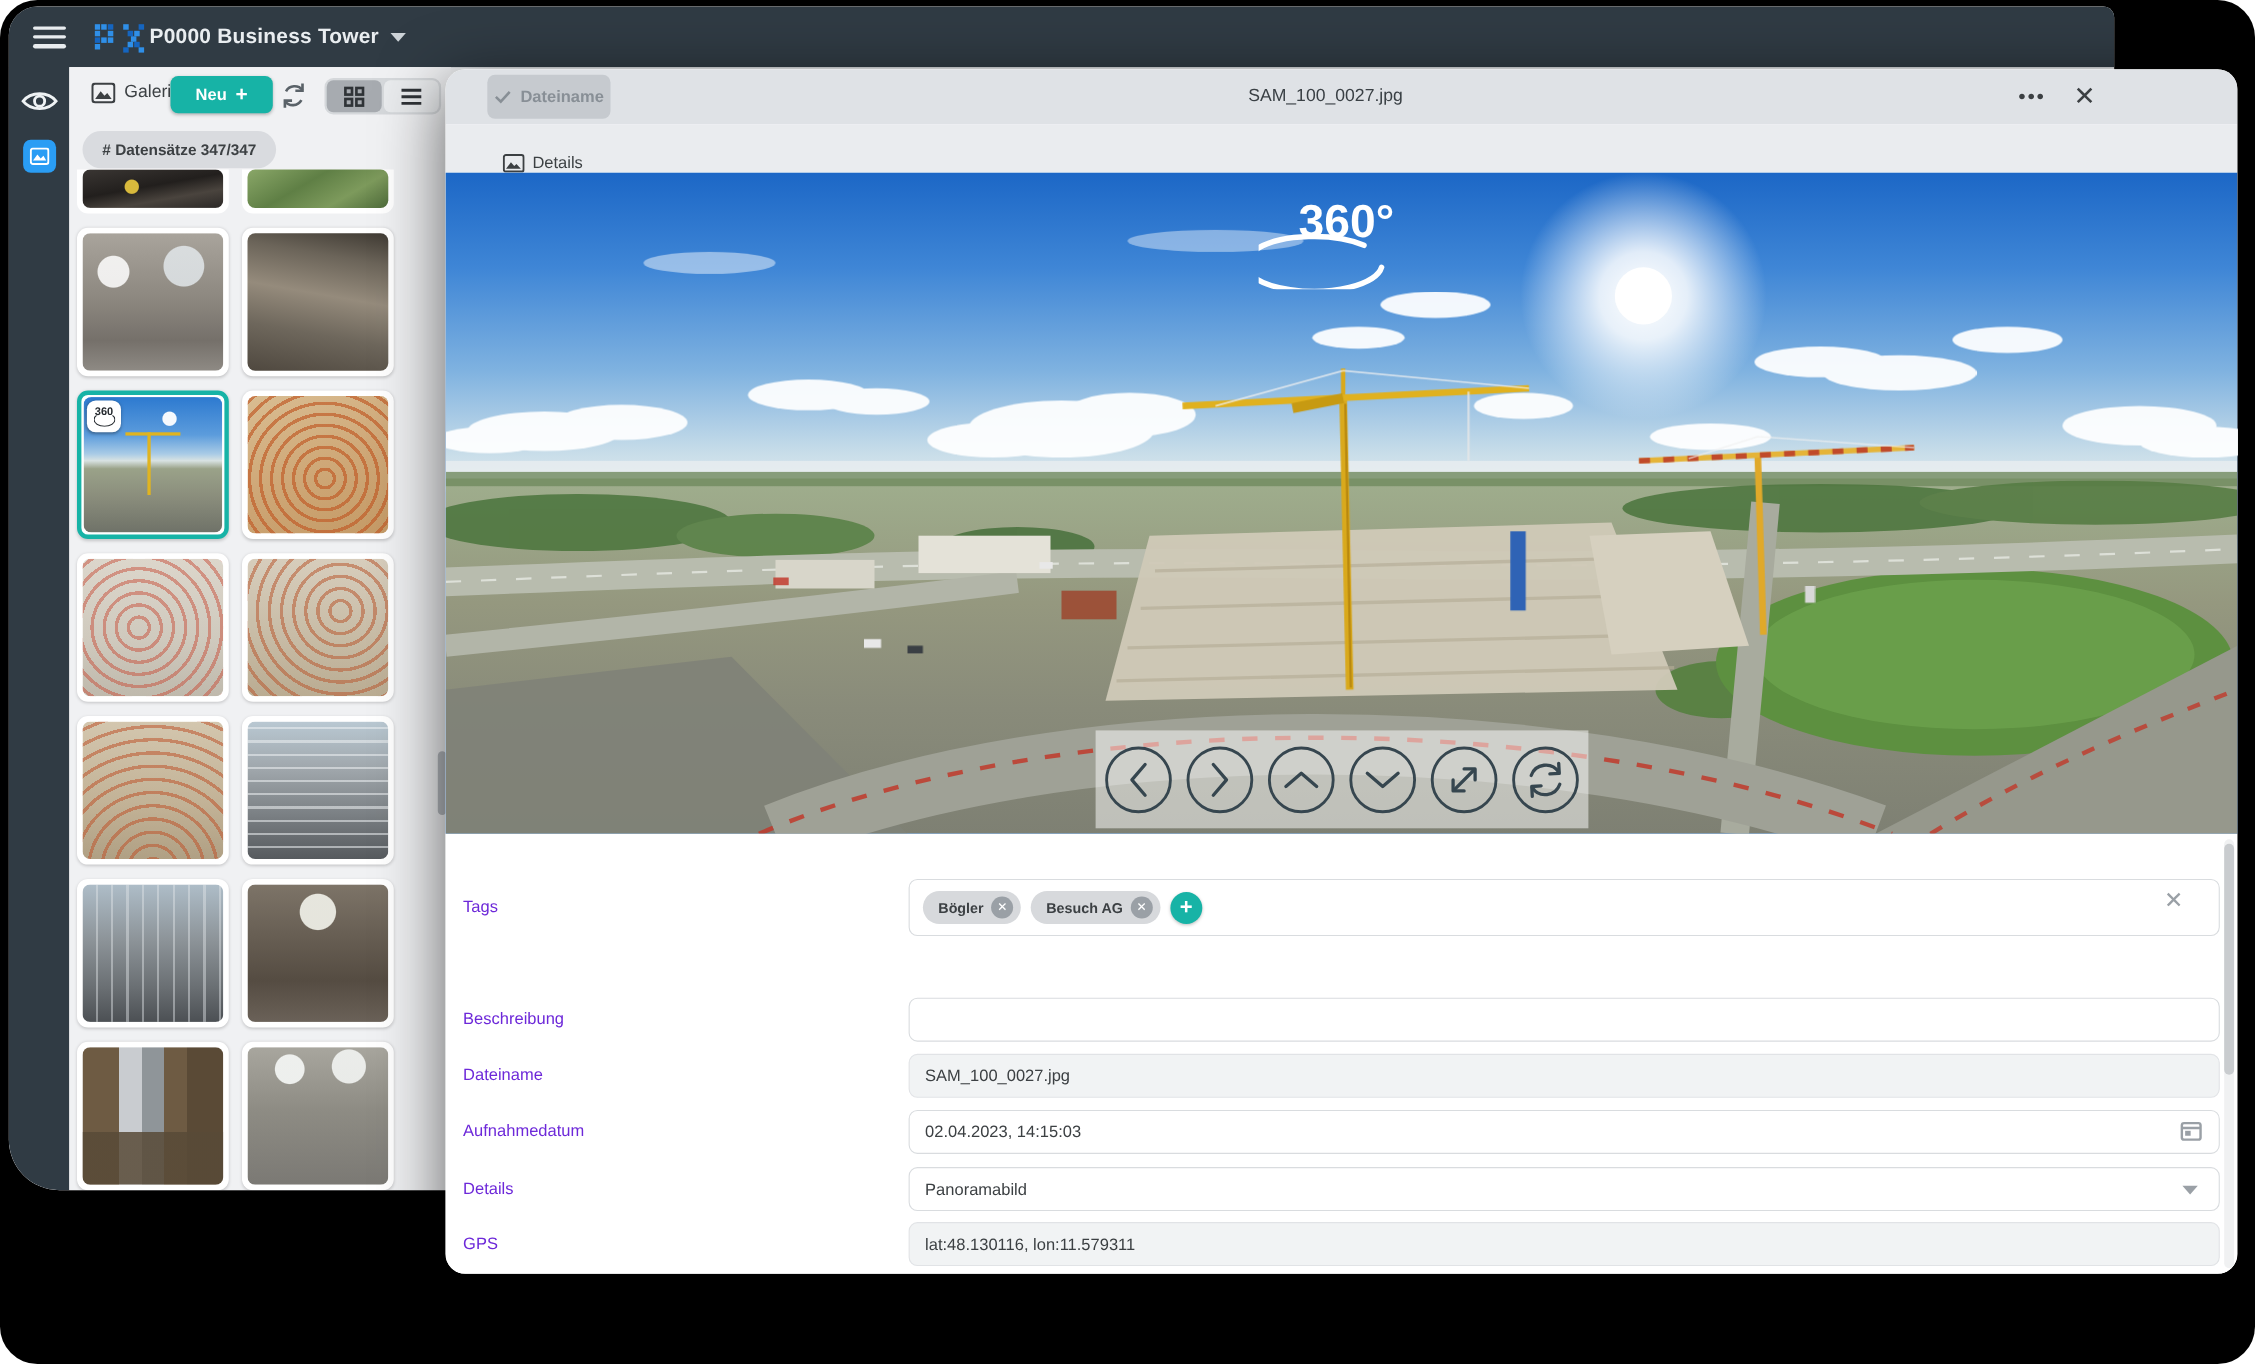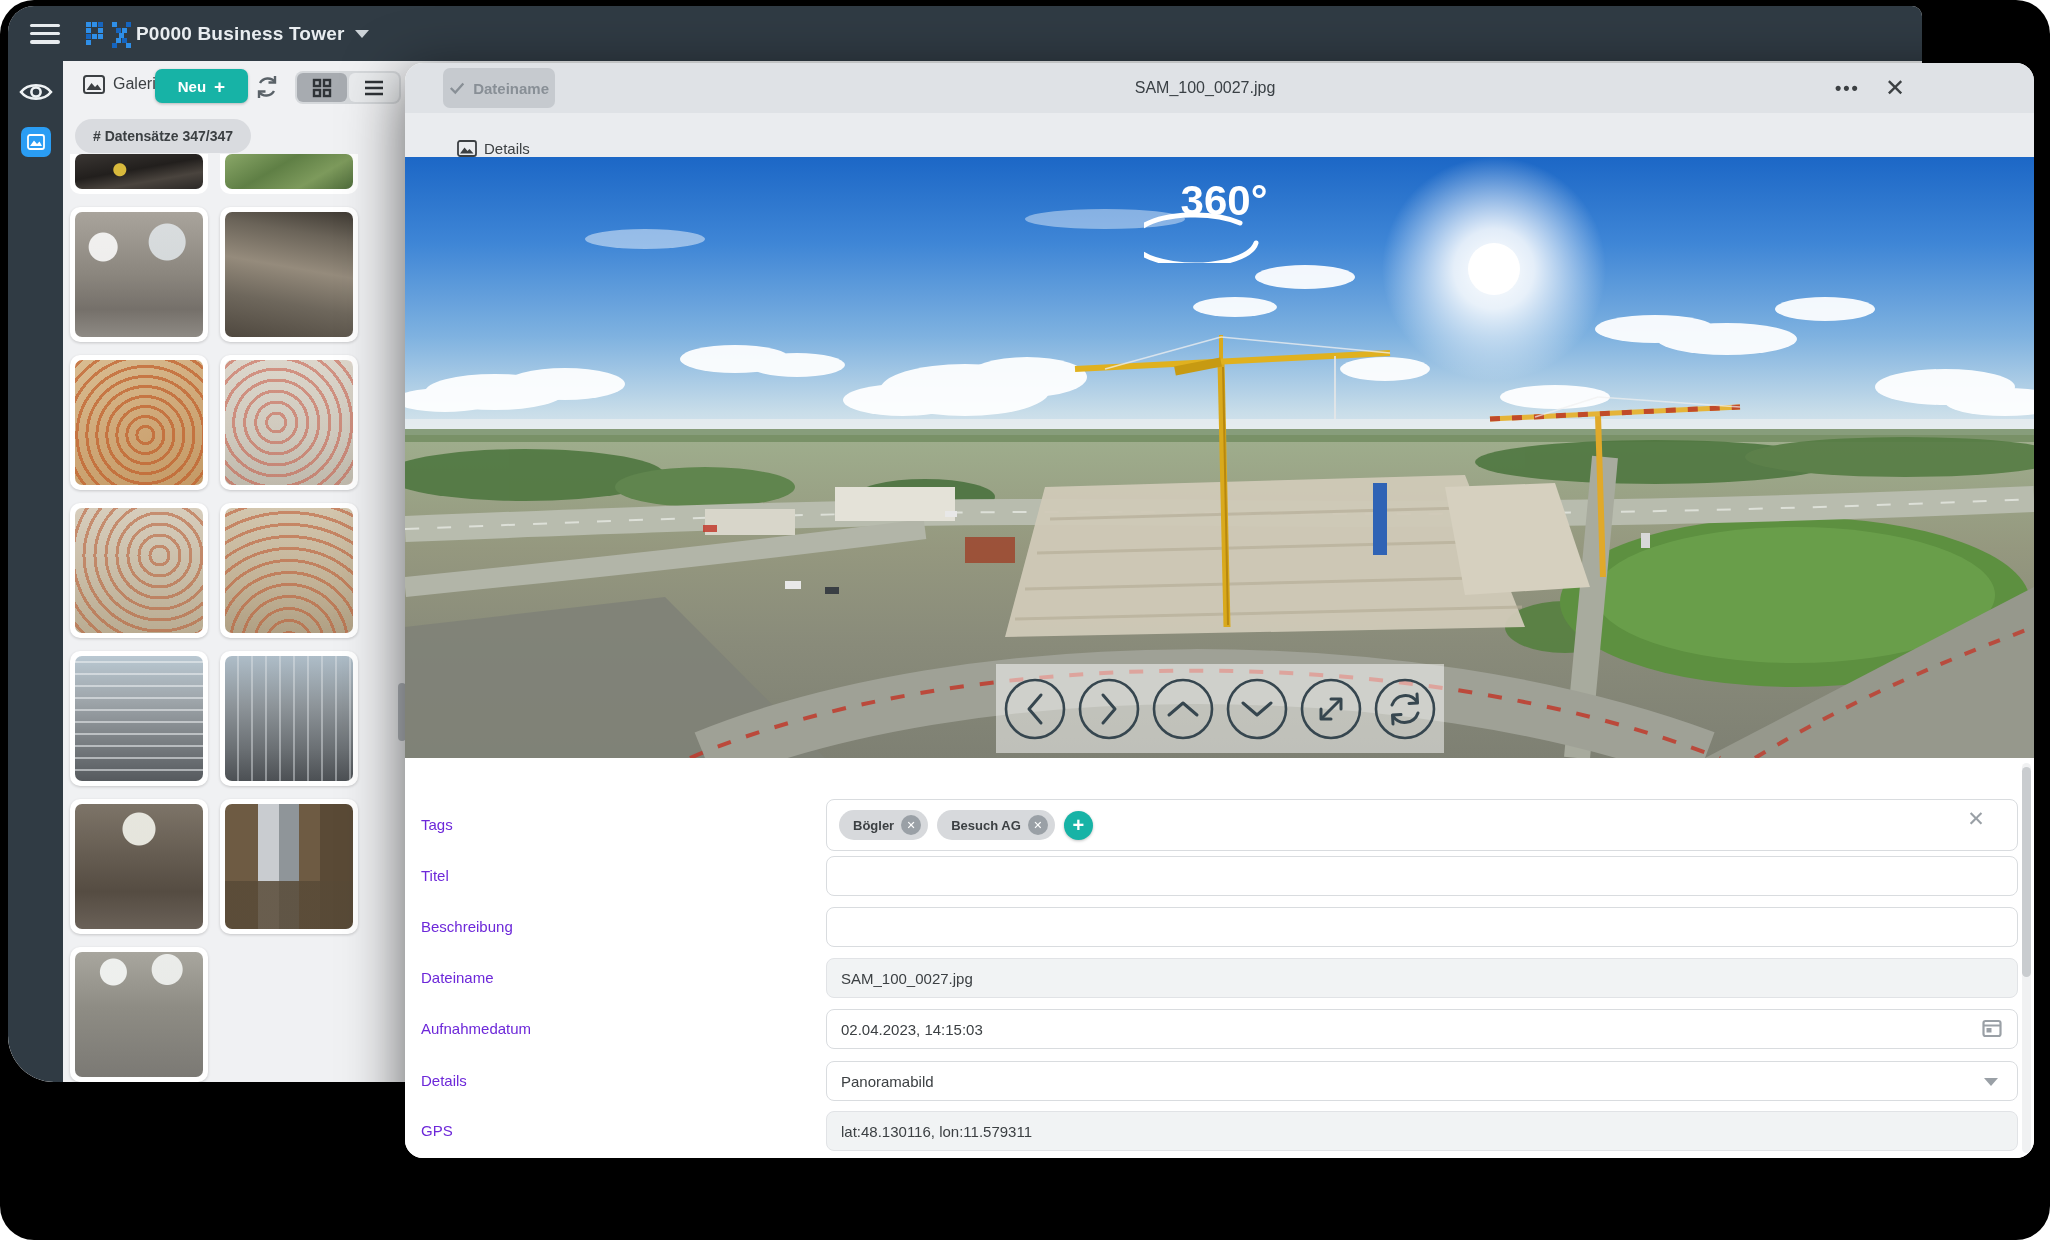--- a/index.html
+++ b/index.html
@@ -229,20 +229,24 @@
             <div class="timg k-dark-room"></div>
           </div>
           <div class="thumb partial">
             <div class="timg k-green-blur"></div>
           </div>
           <div class="thumb">
             <div class="timg k-concrete-room"></div>
           </div>
           <div class="thumb">
             <div class="timg k-ceiling-works"></div>
+          </div>
+          <div class="thumb selected">
+            <div class="timg k-pano-aerial"></div>
+            <div class="badge360">360</div>
           </div>
           <div class="thumb">
             <div class="timg k-pipes-spiral"></div>
           </div>
           <div class="thumb">
             <div class="timg k-pipes-light"></div>
           </div>
           <div class="thumb">
             <div class="timg k-pipes-spiral2"></div>
           </div>
@@ -463,24 +467,20 @@
           </div>
           <div class="chip">
             <span class="chip-label">Besuch AG</span>
             <button class="chip-x">✕</button>
           </div>
           <button class="tag-add">+</button>
         </div>
         <button class="clear-x" style="top:2px">✕</button>
       </div>
 
-      <div class="frow" style="top:98px">
-        <span class="flabel">Titel</span>
-        <input class="finput" value="" style="">
-      </div>
 
       <div class="frow" style="top:149px">
         <span class="flabel">Beschreibung</span>
         <input class="finput" value="" style="">
       </div>
 
       <div class="frow" style="top:200px">
         <span class="flabel">Dateiname</span>
         <input class="finput gray" readonly="" value="SAM_100_0027.jpg" style="">
       </div>

